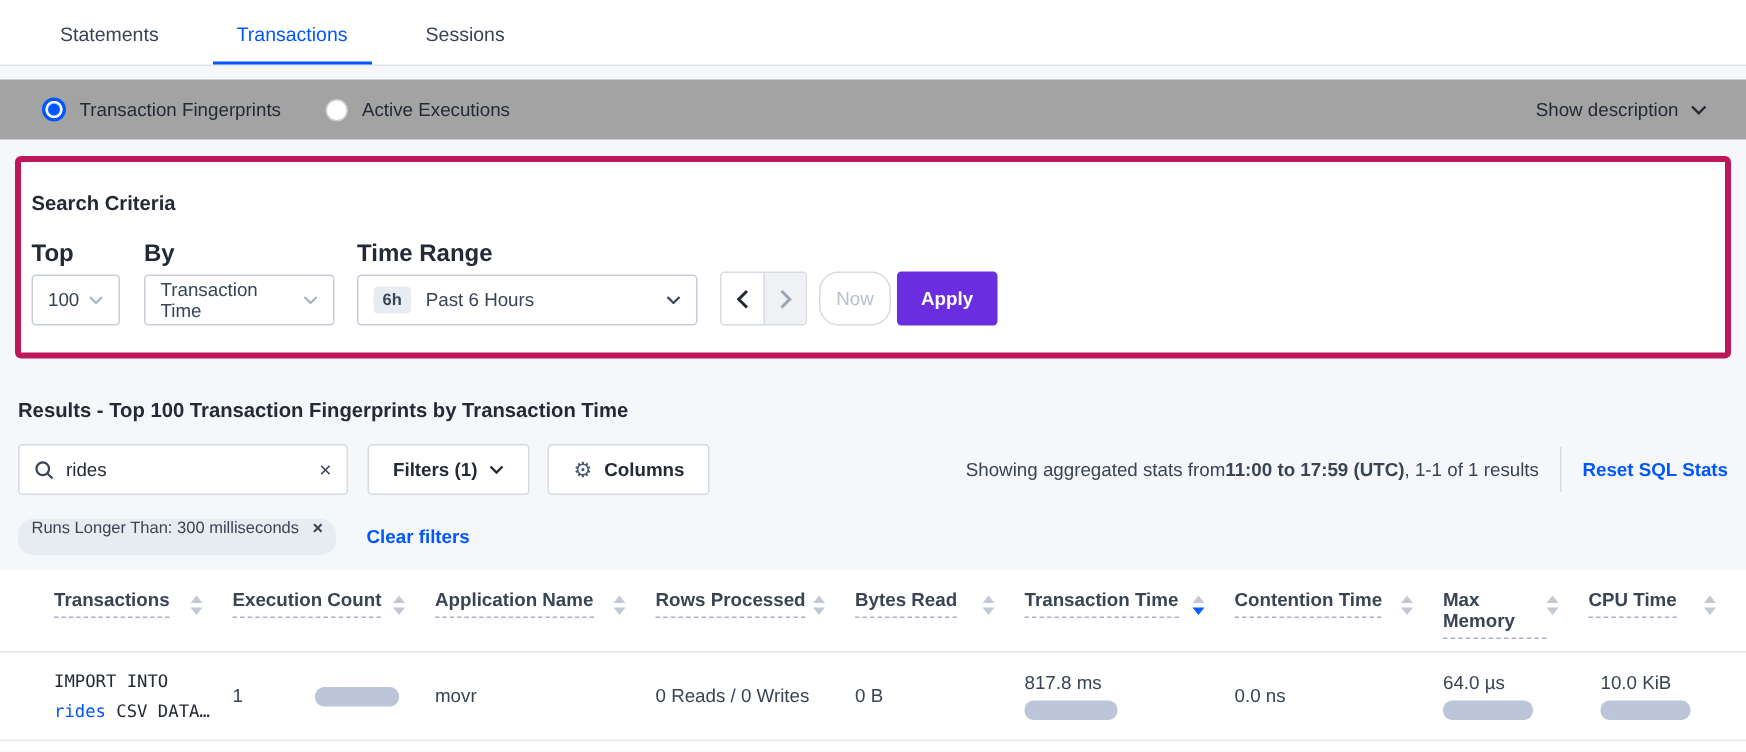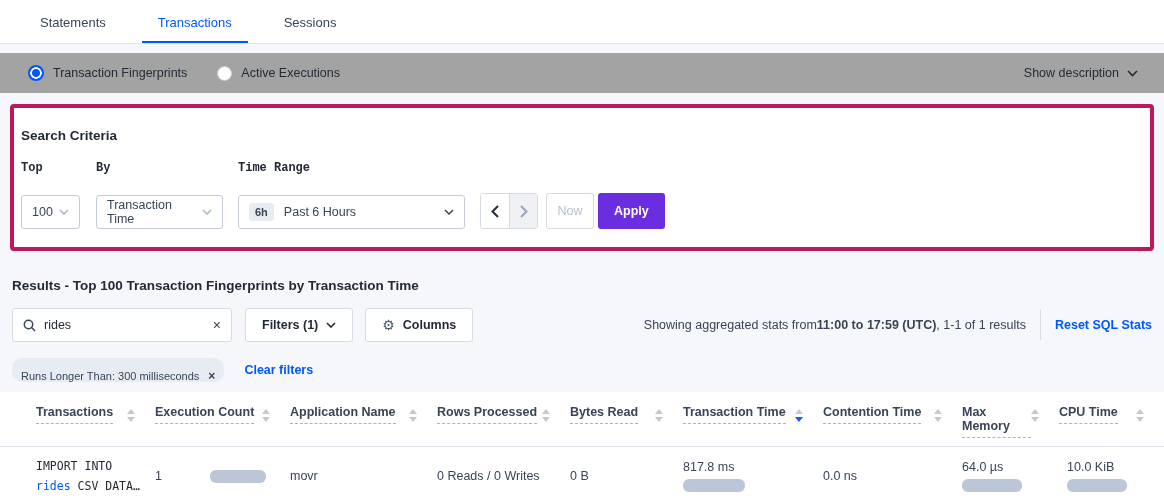--- a/index.html
+++ b/index.html
@@ -23,32 +23,32 @@
   .dot-on { width:16px; height:16px; border-radius:50%;
     background: radial-gradient(circle at center, #0057ff 0 3.5px, #ffffff 4.5px 5.5px, #0057ff 6px 8px); }
   .dot-off { width:15px; height:15px; border-radius:50%; border:1px solid #c7ccd6; background:#fff; }
   .show-desc { display:flex; align-items:center; gap:8px; font-size:12.5px; color:#242a35; cursor:pointer;}
   
   .panel { margin:11px 10px 0; background:#fff; border:4px solid #be185d; border-radius:4px;
     padding:20px 7px 18px; flex:0 0 auto;}
   .panel-title { font-size:13.5px; font-weight:bold; color:#242a35; }
   .controls { display:flex; margin-top:18px; align-items:flex-end; }
   .ctrl { display:flex; flex-direction:column; }
-  .ctrl-label { font-size:12px; font-weight:bold; color:#242a35; margin-bottom:20px;font-family:Liberation Mono, monospace; }
+  .ctrl-label { font-size:16px; font-weight:bold; color:#242a35; margin-bottom:4px; }
   .selectbox { height:34px; border:1px solid #c7cdd8; border-radius:3px; background:#fff;
     display:flex; align-items:center; padding:0 10px; font-size:12.5px; color:#394455; cursor:pointer;}
   .selectbox .val { flex:1; }
   .badge-6h { background:#e7ecf3; border-radius:3px; padding:3px 6px; font-size:11px;
     font-weight:bold; color:#394455; margin-right:10px; }
   .arrow-group { display:flex; margin-left:15px; border:1px solid #d6dbe1; border-radius:3px;
     overflow:hidden; height:36px; }
   .arrow-btn { width:28px; display:flex; align-items:center; justify-content:center;
     background:#fff; cursor:pointer; }
   .arrow-btn.disabled { border-left:1px solid #d6dbe1; background:#eff1f5; cursor:default; }
-  .now-btn { margin-left:8px; width:48px; height:36px; border:1px solid #d6dbe1; border-radius:3px;
+  .now-btn { margin-left:8px; width:48px; height:36px; border:1px solid #d6dbe1; border-radius:13px;
     background:#fff; color:#b9c0cc; font-size:12.5px; display:flex; align-items:center; justify-content:center;}
   .apply-btn { margin-left:4px; height:36px; padding:0 16px; background:#6a2de0; border:none;
     border-radius:3px; color:#fff; font-weight:bold; font-size:12.5px; cursor:pointer;
     font-family:"Liberation Sans",sans-serif;}
   
   .results-head { margin:27px 12px 0; font-size:13.5px; font-weight:bold; color:#242a35; flex:0 0 auto;}
   .results-controls { margin:15px 12px 0; display:flex; align-items:center; flex:0 0 auto;}
   .searchbox { width:220px; height:34px; background:#fff; border:1px solid #d6dbe1; border-radius:3px;
     display:flex; align-items:center; padding:0 10px; gap:8px; }
   .searchbox input { border:none; outline:none; flex:1; font-size:12.5px; color:#242a35;
@@ -58,21 +58,21 @@
     display:flex; align-items:center; gap:8px; padding:0 16px; font-size:12.5px;
     font-weight:bold; color:#242a35; cursor:pointer; }
   .filters-btn { margin-left:13px; }
   .columns-btn { margin-left:12px; }
   .gear { font-size:14px; font-weight:normal; color:#475872; }
   .stats { margin-left:auto; display:flex; align-items:center; font-size:12.5px; color:#394455;}
   .stats b { font-weight:bold; }
   .vdivider { width:1px; height:30px; background:#d6dbe1; margin:0 14px; }
   .link { color:#0057ff; font-weight:bold; font-size:12.5px; cursor:pointer; text-decoration:none;}
   .filter-row { margin:16px 12px 0; display:flex; align-items:center; gap:20px; flex:0 0 auto;}
-  .tag { background:#e7ecf3; border-radius:10px; height:24px; display:flex; align-items:flex-end;
+  .tag { background:#e7ecf3; border-radius:10px; height:24px; display:flex; align-items:flex-start;
     gap:9px; padding:0 9px; font-size:11px; color:#394455; }
   .tag .x-btn { font-size:12px; font-weight:bold; }
   
   .table-panel { margin-top:10px; background:#fff; flex:1 1 auto; padding-top:13px; }
   .thead { display:flex; padding-left:36px; }
   .th { display:flex; align-items:flex-start; font-size:12.5px; font-weight:bold; color:#394455; }
   .th-label { border-bottom:1px dashed #a9b3c4; padding-bottom:4px; cursor:default;}
   .sort { margin-left:auto; margin-right:20px; display:flex; flex-direction:column; gap:3px;
     padding-top:4px; cursor:pointer;}
   .tri-up { width:0; height:0; border-left:4px solid transparent; border-right:4px solid transparent;

